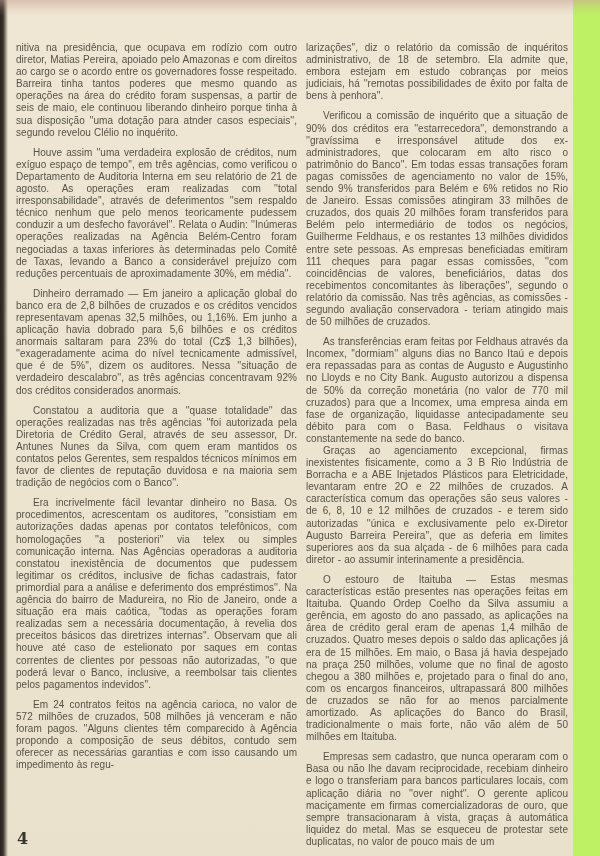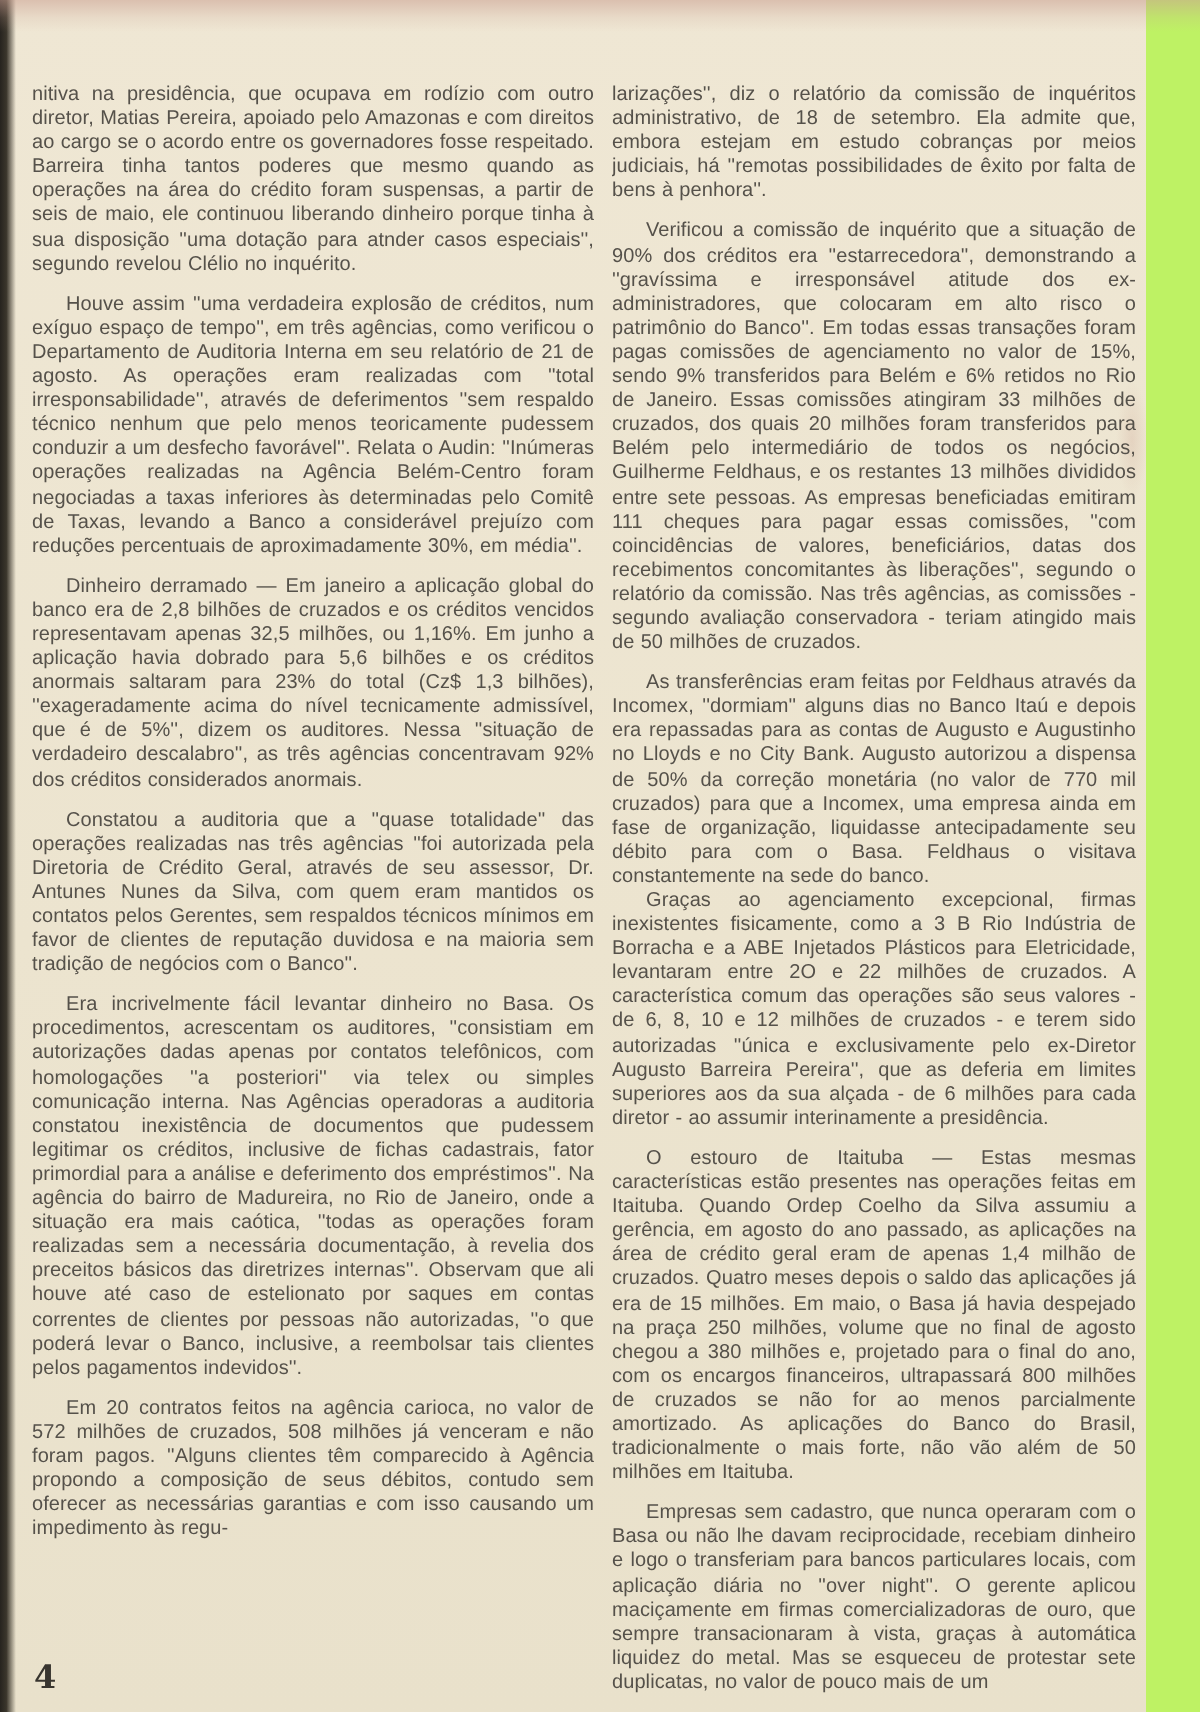--- a/index.html
+++ b/index.html
@@ -67,21 +67,21 @@
   <div class="page"></div>
   <div class="stain"></div>
 
   <div class="cols">
     <div class="col col-left">
       <p class="cont">nitiva na presidência, que ocupava em rodízio com outro diretor, Matias Pereira, apoiado pelo Amazonas e com direitos ao cargo se o acordo entre os governadores fosse respeitado. Barreira tinha tantos poderes que mesmo quando as operações na área do crédito foram suspensas, a partir de seis de maio, ele continuou liberando dinheiro porque tinha à sua disposição ''uma dotação para atnder casos especiais'', segundo revelou Clélio no inquérito.</p>
       <p class="indent">Houve assim ''uma verdadeira explosão de créditos, num exíguo espaço de tempo'', em três agências, como verificou o Departamento de Auditoria Interna em seu relatório de 21 de agosto. As operações eram realizadas com ''total irresponsabilidade'', através de deferimentos ''sem respaldo técnico nenhum que pelo menos teoricamente pudessem conduzir a um desfecho favorável''. Relata o Audin: ''Inúmeras operações realizadas na Agência Belém-Centro foram negociadas a taxas inferiores às determinadas pelo Comitê de Taxas, levando a Banco a considerável prejuízo com reduções percentuais de aproximadamente 30%, em média''.</p>
       <p class="indent">Dinheiro derramado — Em janeiro a aplicação global do banco era de 2,8 bilhões de cruzados e os créditos vencidos representavam apenas 32,5 milhões, ou 1,16%. Em junho a aplicação havia dobrado para 5,6 bilhões e os créditos anormais saltaram para 23% do total (Cz$ 1,3 bilhões), ''exageradamente acima do nível tecnicamente admissível, que é de 5%'', dizem os auditores. Nessa ''situação de verdadeiro descalabro'', as três agências concentravam 92% dos créditos considerados anormais.</p>
       <p class="indent">Constatou a auditoria que a ''quase totalidade'' das operações realizadas nas três agências ''foi autorizada pela Diretoria de Crédito Geral, através de seu assessor, Dr. Antunes Nunes da Silva, com quem eram mantidos os contatos pelos Gerentes, sem respaldos técnicos mínimos em favor de clientes de reputação duvidosa e na maioria sem tradição de negócios com o Banco''.</p>
       <p class="indent">Era incrivelmente fácil levantar dinheiro no Basa. Os procedimentos, acrescentam os auditores, ''consistiam em autorizações dadas apenas por contatos telefônicos, com homologações ''a posteriori'' via telex ou simples comunicação interna. Nas Agências operadoras a auditoria constatou inexistência de documentos que pudessem legitimar os créditos, inclusive de fichas cadastrais, fator primordial para a análise e deferimento dos empréstimos''. Na agência do bairro de Madureira, no Rio de Janeiro, onde a situação era mais caótica, ''todas as operações foram realizadas sem a necessária documentação, à revelia dos preceitos básicos das diretrizes internas''. Observam que ali houve até caso de estelionato por saques em contas correntes de clientes por pessoas não autorizadas, ''o que poderá levar o Banco, inclusive, a reembolsar tais clientes pelos pagamentos indevidos''.</p>
-      <p class="indent">Em 20 contratos feitos na agência carioca, no valor de 572 milhões de cruzados, 508 milhões já venceram e não foram pagos. ''Alguns clientes têm comparecido à Agência propondo a composição de seus débitos, contudo sem oferecer as necessárias garantias e com isso causando um impedimento às regu-</p>
+      <p class="indent">Em 24 contratos feitos na agência carioca, no valor de 572 milhões de cruzados, 508 milhões já venceram e não foram pagos. ''Alguns clientes têm comparecido à Agência propondo a composição de seus débitos, contudo sem oferecer as necessárias garantias e com isso causando um impedimento às regu-</p>
     </div>
     <div class="col col-right">
       <p class="cont">larizações'', diz o relatório da comissão de inquéritos administrativo, de 18 de setembro. Ela admite que, embora estejam em estudo cobranças por meios judiciais, há ''remotas possibilidades de êxito por falta de bens à penhora''.</p>
       <p class="indent">Verificou a comissão de inquérito que a situação de 90% dos créditos era ''estarrecedora'', demonstrando a ''gravíssima e irresponsável atitude dos ex-administradores, que colocaram em alto risco o patrimônio do Banco''. Em todas essas transações foram pagas comissões de agenciamento no valor de 15%, sendo 9% transferidos para Belém e 6% retidos no Rio de Janeiro. Essas comissões atingiram 33 milhões de cruzados, dos quais 20 milhões foram transferidos para Belém pelo intermediário de todos os negócios, Guilherme Feldhaus, e os restantes 13 milhões divididos entre sete pessoas. As empresas beneficiadas emitiram 111 cheques para pagar essas comissões, ''com coincidências de valores, beneficiários, datas dos recebimentos concomitantes às liberações'', segundo o relatório da comissão. Nas três agências, as comissões - segundo avaliação conservadora - teriam atingido mais de 50 milhões de cruzados.</p>
       <p class="indent tight">As transferências eram feitas por Feldhaus através da Incomex, ''dormiam'' alguns dias no Banco Itaú e depois era repassadas para as contas de Augusto e Augustinho no Lloyds e no City Bank. Augusto autorizou a dispensa de 50% da correção monetária (no valor de 770 mil cruzados) para que a Incomex, uma empresa ainda em fase de organização, liquidasse antecipadamente seu débito para com o Basa. Feldhaus o visitava constantemente na sede do banco.</p>
       <p class="indent">Graças ao agenciamento excepcional, firmas inexistentes fisicamente, como a 3 B Rio Indústria de Borracha e a ABE Injetados Plásticos para Eletricidade, levantaram entre 2O e 22 milhões de cruzados. A característica comum das operações são seus valores - de 6, 8, 10 e 12 milhões de cruzados - e terem sido autorizadas ''única e exclusivamente pelo ex-Diretor Augusto Barreira Pereira'', que as deferia em limites superiores aos da sua alçada - de 6 milhões para cada diretor - ao assumir interinamente a presidência.</p>
       <p class="indent">O estouro de Itaituba — Estas mesmas características estão presentes nas operações feitas em Itaituba. Quando Ordep Coelho da Silva assumiu a gerência, em agosto do ano passado, as aplicações na área de crédito geral eram de apenas 1,4 milhão de cruzados. Quatro meses depois o saldo das aplicações já era de 15 milhões. Em maio, o Basa já havia despejado na praça 250 milhões, volume que no final de agosto chegou a 380 milhões e, projetado para o final do ano, com os encargos financeiros, ultrapassará 800 milhões de cruzados se não for ao menos parcialmente amortizado. As aplicações do Banco do Brasil, tradicionalmente o mais forte, não vão além de 50 milhões em Itaituba.</p>
       <p class="indent">Empresas sem cadastro, que nunca operaram com o Basa ou não lhe davam reciprocidade, recebiam dinheiro e logo o transferiam para bancos particulares locais, com aplicação diária no ''over night''. O gerente aplicou maciçamente em firmas comercializadoras de ouro, que sempre transacionaram à vista, graças à automática liquidez do metal. Mas se esqueceu de protestar sete duplicatas, no valor de pouco mais de um</p>
     </div>
   </div>

